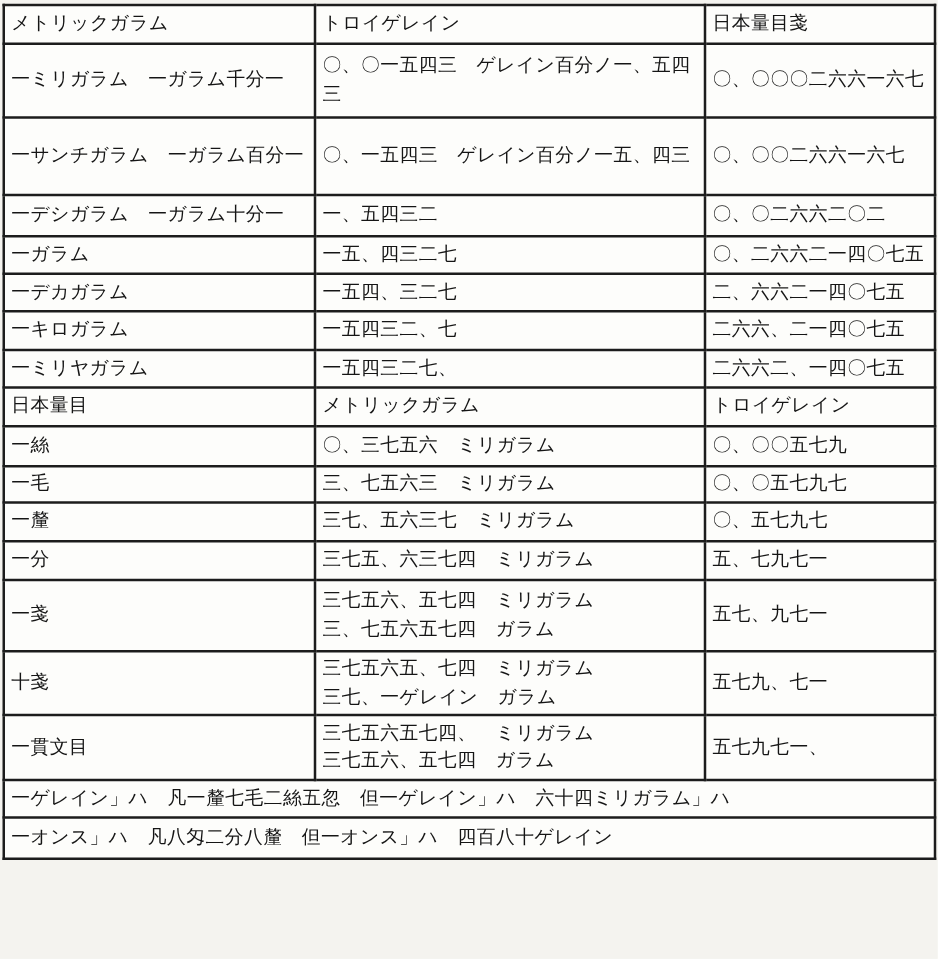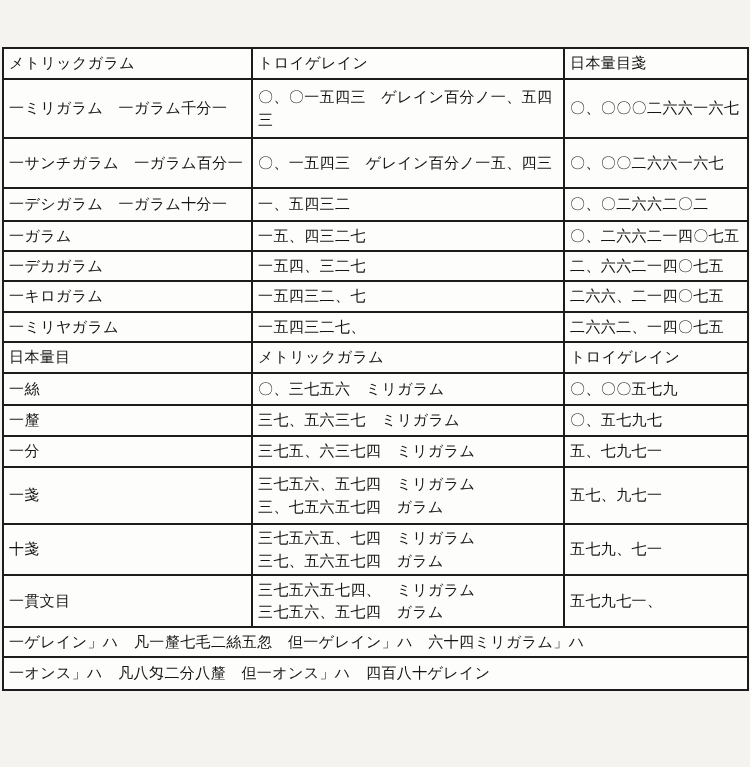--- a/index.html
+++ b/index.html
@@ -16,21 +16,20 @@
   .scan-page {
     padding: 3px 2px 0 2px;
   }
   table.conv {
     border-collapse: collapse;
     table-layout: fixed;
     width: 745px;
     background: #fdfdfb;
     color: #151515;
     font-size: 15px;
-    margin-top: 44px;
   }
   table.conv td {
     border: 2px solid #1c1c1c;
     padding: 2px 6px 2px 5px;
     vertical-align: middle;
     white-space: pre-line;
     line-height: 1.5;
     letter-spacing: 0.4px;
     overflow: hidden;
     box-shadow: 0 -1px 0 rgba(60,60,60,0.35), 0 1px 0 rgba(60,60,60,0.25);
@@ -59,21 +58,21 @@
       <td class="hdr">メトリックガラム</td>
       <td class="hdr">トロイゲレイン</td>
       <td class="hdr">日本量目戔</td>
     </tr>
 
     <tr style="height:59px">
       <td>一ミリガラム　一ガラム千分一</td>
       <td>〇、〇一五四三　ゲレイン百分ノ一、五四三</td>
       <td>〇、〇〇〇二六六一六七</td>
     </tr>
-    <tr style="height:50px">
+    <tr style="height:62px">
       <td>一サンチガラム　一ガラム百分一</td>
       <td>〇、一五四三　ゲレイン百分ノ一五、四三</td>
       <td>〇、〇〇二六六一六七</td>
     </tr>
     <tr style="height:33px">
       <td>一デシガラム　一ガラム十分一</td>
       <td>一、五四三二</td>
       <td>〇、〇二六六二〇二</td>
     </tr>
     <tr style="height:30px">
@@ -101,40 +100,45 @@
       <td class="hdr">日本量目</td>
       <td class="hdr">メトリックガラム</td>
       <td class="hdr">トロイゲレイン</td>
     </tr>
 
     <tr style="height:32px">
       <td>一絲</td>
       <td>〇、三七五六　ミリガラム</td>
       <td>〇、〇〇五七九</td>
     </tr>
+    <tr style="height:29px">
+      <td>一毛</td>
+      <td>三、七五六三　ミリガラム</td>
+      <td>〇、〇五七九七</td>
+    </tr>
     <tr style="height:31px">
       <td>一釐</td>
       <td>三七、五六三七　ミリガラム</td>
       <td>〇、五七九七</td>
     </tr>
     <tr style="height:31px">
       <td>一分</td>
       <td>三七五、六三七四　ミリガラム</td>
       <td>五、七九七一</td>
     </tr>
     <tr style="height:57px">
       <td>一戔</td>
       <td>三七五六、五七四　ミリガラム
 三、七五六五七四　ガラム</td>
       <td>五七、九七一</td>
     </tr>
     <tr style="height:44px">
       <td>十戔</td>
       <td>三七五六五、七四　ミリガラム
-三七、五六五七四　ガラム</td>
+三七、一ゲレイン　ガラム</td>
       <td>五七九、七一</td>
     </tr>
     <tr style="height:52px">
       <td>一貫文目</td>
       <td>三七五六五七四、　ミリガラム
 三七五六、五七四　ガラム</td>
       <td>五七九七一、</td>
     </tr>
 
     <tr style="height:30px">

